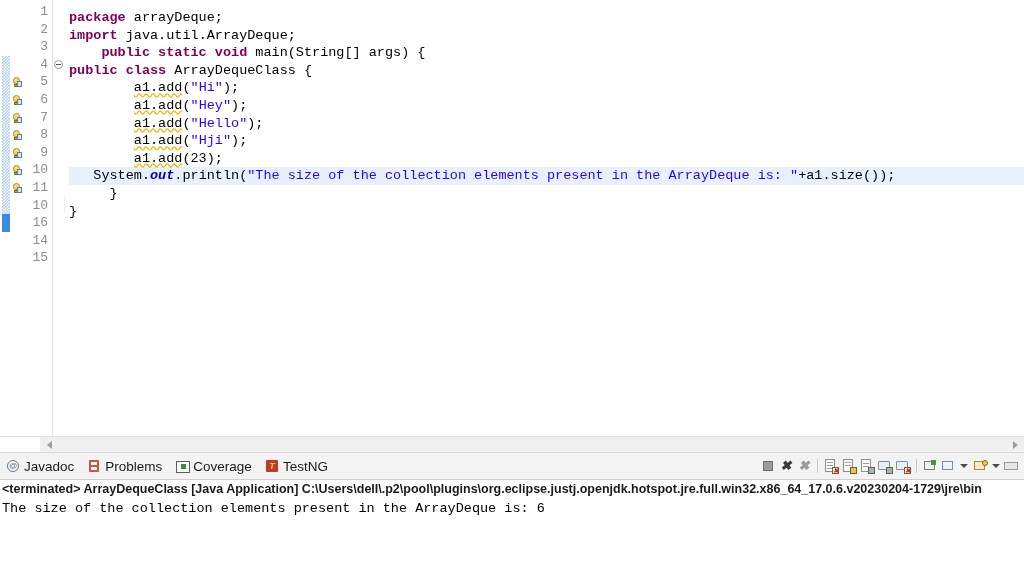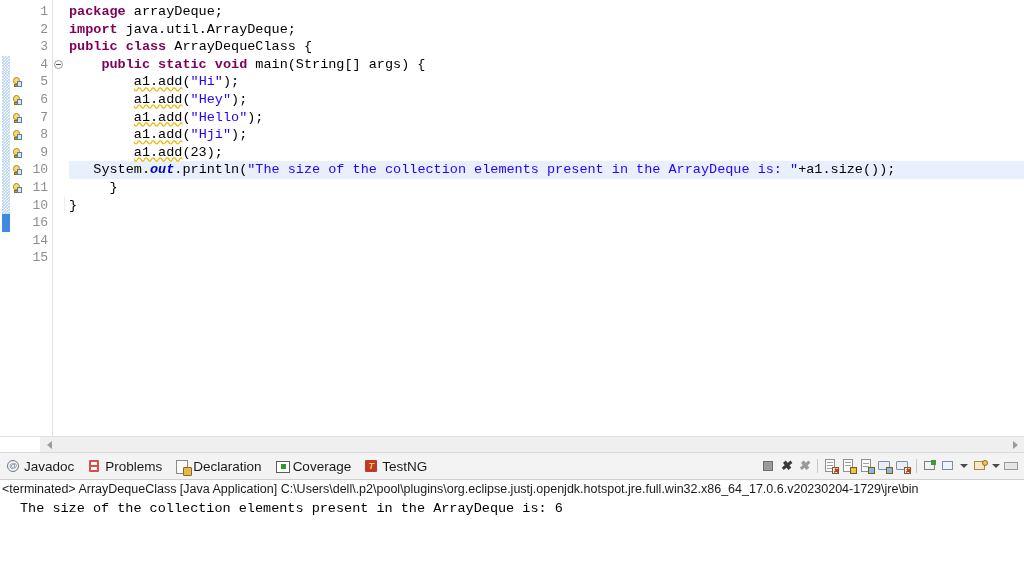--- a/index.html
+++ b/index.html
@@ -87,23 +87,23 @@
   .tab .close{font-size:13px;color:#555;margin-left:3px;}
   .tab-ico{width:14px;height:14px;display:inline-block;position:relative;flex:0 0 14px;}
 
   .toolbar{margin-left:auto;display:flex;align-items:center;gap:2px;padding-right:4px;height:26px;}
   .tbtn{width:16px;height:16px;position:relative;display:inline-block;}
   .sep{width:1px;height:14px;background:#c8c8c8;margin:0 3px;}
   .caret{width:0;height:0;border-left:4px solid transparent;border-right:4px solid transparent;border-top:4px solid #4a4a4a;margin:0 2px;}
 
   .launch-line{
     font-size:12.5px;color:#1a1a1a;padding:2px 0 1px 2px;white-space:nowrap;overflow:hidden;
-    height:17px;line-height:15px;
-  }
-  .out-area{flex:1 1 auto;padding-left:20px;background:#ffffff;}
+    height:17px;line-height:15px;font-weight:bold;
+  }
+  .out-area{flex:1 1 auto;padding-left:2px;background:#ffffff;}
   .out-line{font-family:"Liberation Mono", monospace;font-size:13.5px;color:#000;white-space:pre;line-height:17.6px;}
 
   
   .ic-monitor{position:absolute;left:1px;top:2px;width:12px;height:9px;border:1.5px solid #2d6ca8;background:#cfe3f5;border-radius:1px;}
   .ic-monitor:after{content:"";position:absolute;left:3px;top:9px;width:6px;height:2px;background:#2d6ca8;}
   .ic-at{position:absolute;left:1px;top:1px;width:12px;height:12px;border:1.5px solid #6b7a8c;border-radius:50%;
          color:#6b7a8c;font-size:8px;line-height:10px;text-align:center;box-sizing:border-box;}
   .ic-prob{position:absolute;left:2px;top:1px;width:10px;height:12px;background:#d94f43;border-radius:1px;}
   .ic-prob:after{content:"";position:absolute;left:2px;top:2px;width:6px;height:3px;background:#fff;}
   .ic-prob:before{content:"";position:absolute;left:2px;top:7px;width:6px;height:3px;background:#fff;}
@@ -221,25 +221,25 @@
           <div class="ln">10</div>
           <div class="ln">11</div>
           <div class="ln">10</div>
           <div class="ln">16</div>
           <div class="ln">14</div>
           <div class="ln">15</div>
         </div>
       <div class="fold-col" id="foldcol">
           <div class="fold-mark" style="top: 59.8px;"></div>
         </div>
-      <div class="code" id="codearea" style="padding-top: 3px; position: relative; z-index: 1;">
+      <div class="code" id="codearea" style="padding-top: 9px; position: relative; z-index: 1;">
           <div class="row"><span class="kw">package </span><span class="plain">arrayDeque;</span></div>
           <div class="row"><span class="kw">import </span><span class="plain">java.util.ArrayDeque;</span></div>
+          <div class="row"><span class="kw">    public static void </span><span class="plain">main(String[] args) {</span></div>
           <div class="row"><span class="kw">public class </span><span class="plain">ArrayDequeClass {</span></div>
-          <div class="row"><span class="kw">    public static void </span><span class="plain">main(String[] args) {</span></div>
           <div class="row"><span class="plain">        </span><span class="squig">a1.add</span><span class="plain">(</span><span class="str">"Hi"</span><span class="plain">);</span></div>
           <div class="row"><span class="plain">        </span><span class="squig">a1.add</span><span class="plain">(</span><span class="str">"Hey"</span><span class="plain">);</span></div>
           <div class="row"><span class="plain">        </span><span class="squig">a1.add</span><span class="plain">(</span><span class="str">"Hello"</span><span class="plain">);</span></div>
           <div class="row"><span class="plain">        </span><span class="squig">a1.add</span><span class="plain">(</span><span class="str">"Hji"</span><span class="plain">);</span></div>
           <div class="row"><span class="plain">        </span><span class="squig">a1.add</span><span class="plain">(23);</span></div>
           <div class="row hl"><span class="plain">   System.</span><span class="fld">out</span><span class="plain">.println(</span><span class="str">"The size of the collection elements present in the ArrayDeque is: "</span><span class="plain">+a1.size());</span></div>
           <div class="row"><span class="plain">     }</span></div>
           <div class="row"><span class="plain">}</span></div>
           <div class="row"><span class="plain"></span></div>
         </div>
@@ -270,26 +270,20 @@
             <span>Javadoc</span>
           </div>
           <div class="tab">
             <span class="tab-ico">
               <i class="ic-prob"></i>
             </span>
             <span>Problems</span>
           </div>
           <div class="tab">
             <span class="tab-ico">
-              <i class="ic-decl"></i>
-            </span>
-            <span>Declaration</span>
-          </div>
-          <div class="tab">
-            <span class="tab-ico">
               <i class="ic-cov"></i>
             </span>
             <span>Coverage</span>
           </div>
           <div class="tab">
             <span class="tab-ico">
               <i class="ic-testng">T</i>
             </span>
             <span>TestNG</span>
           </div>

